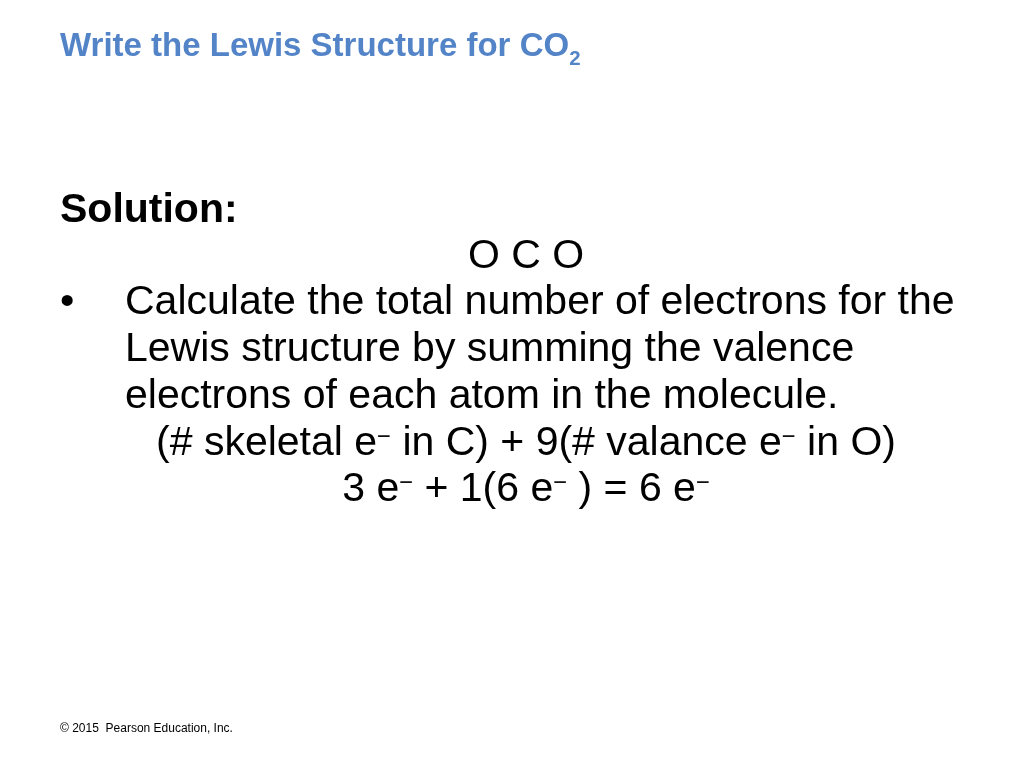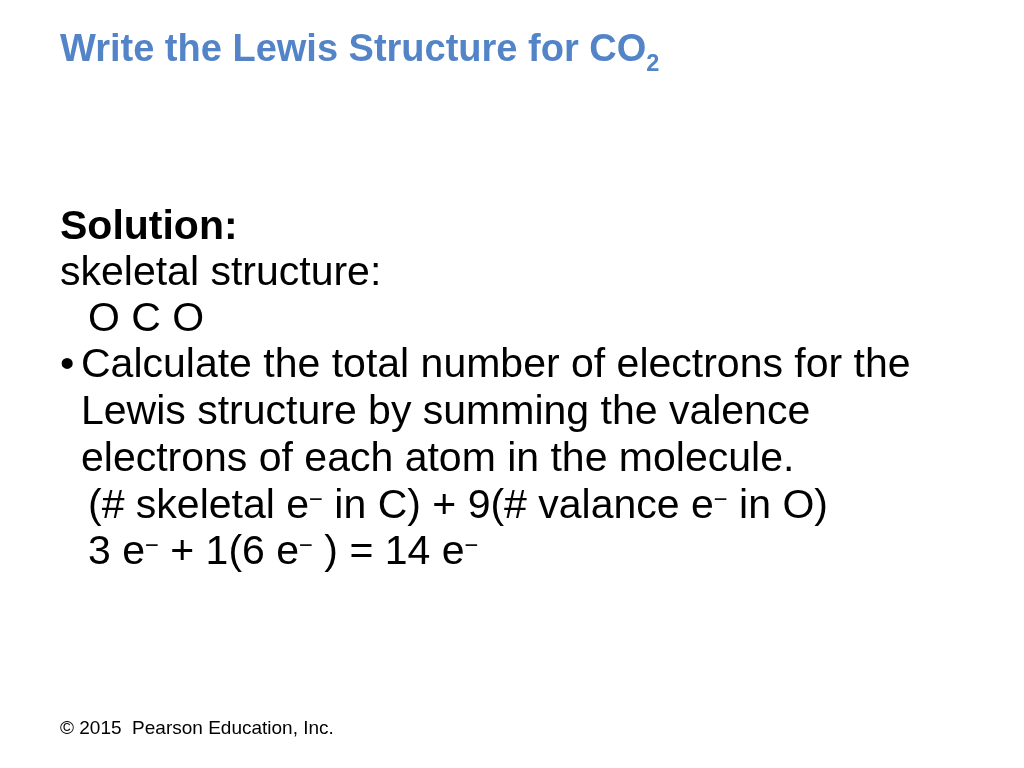--- a/index.html
+++ b/index.html
@@ -9,90 +9,89 @@
     height: 768px;
     background: #ffffff;
     font-family: "Liberation Sans", sans-serif;
     color: #000000;
     overflow: hidden;
   }
   .title {
     position: absolute;
     top: 3px;
     left: 60px;
-    font-size: 38px;
+    font-size: 33px;
     line-height: 40px;
     font-weight: bold;
     white-space: pre;
   }
   .title .subscript {
     font-size: 62%;
     position: relative;
     top: 0.42em;
     font-weight: bold;
   }
   .content {
     position: absolute;
     top: 185px;
     left: 60px;
     width: 904px;
     font-size: 41px;
   }
   .line { line-height: 46px; white-space: pre; }
-  .bold { font-weight: bold; margin-top: 17px; }
+  .bold { font-weight: bold; }
   .indent { text-indent: 53px; }
-  .center { padding-left: 28px; }
+  .center { text-align: center; padding-left: 28px; }
   .bullet-row { display: flex; align-items: flex-start; }
   .bullet-glyph {
     width: 21px;
     flex: 0 0 21px;
     line-height: 46px;
     font-size: 41px;
   }
-  .bullet-text { flex: 1 1 auto; }
+  .bullet-text { flex: 1 1 auto; margin-left: 44px; }
   .e-sup {
     font-size: 58%;
     vertical-align: 0.45em;
     line-height: 0;
   }
   .footer {
     position: absolute;
     left: 60px;
     top: 718px;
-    font-size: 19px;
+    font-size: 12px;
     line-height: 20px;
     white-space: pre;
   }
 </style>
 </head>
 <body>
 
 <div class="slide">
 
   <h1 class="title" style="color: rgb(83, 132, 200);"><span>Write the Lewis Structure for CO</span><span class="subscript">2</span></h1>
 
   <div class="content">
 
     <div class="line bold">Solution:</div>
 
 
-    <div class="line">skeletal structure:</div>
 
     <div class="line center">O C O</div>
 
     <div class="bullet-row">
       <span class="bullet-glyph">•</span>
       <span class="bullet-text">
         <span class="line">Calculate the total number of electrons for the</span>
         <span class="line">Lewis structure by summing the valence</span>
         <span class="line">electrons of each atom in the molecule.</span>
       </span>
     </div>
 
     <div class="line center"><span>(# skeletal e</span><sup class="e-sup">−</sup><span> in C) + 9(# valance e</span><sup class="e-sup">−</sup><span> in O)</span></div>
 
-    <div class="line center"><span>3 e</span><sup class="e-sup">−</sup><span> + 1(6 e</span><sup class="e-sup">−</sup><span> ) = 14 e</span><sup class="e-sup">−</sup></div>
+    <div class="line center"><span>3 e</span><sup class="e-sup">−</sup><span> + 1(6 e</span><sup class="e-sup">−</sup><span> ) = 6 e</span><sup class="e-sup">−</sup></div>
 
   </div>
 
   <div class="footer">© 2015  Pearson Education, Inc.</div>
 
 </div>
 
 </body></html>

